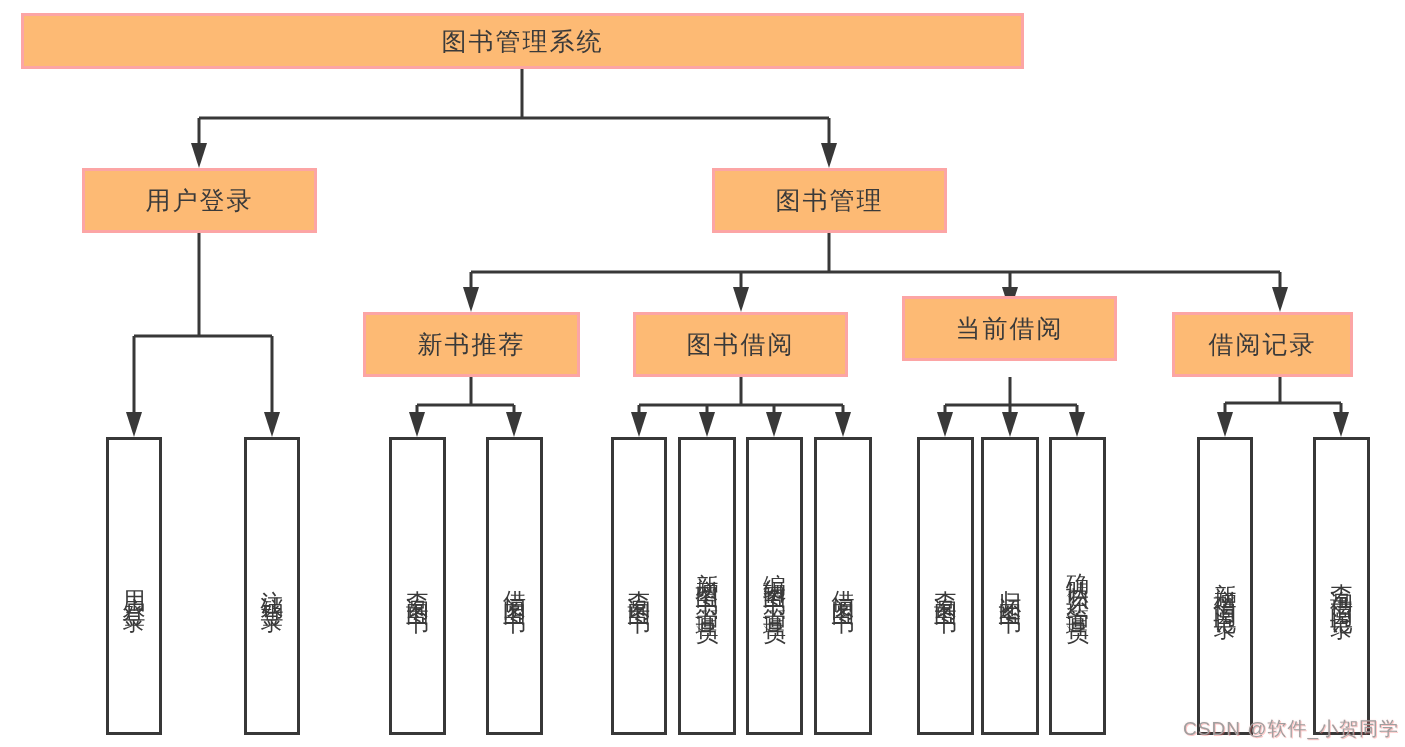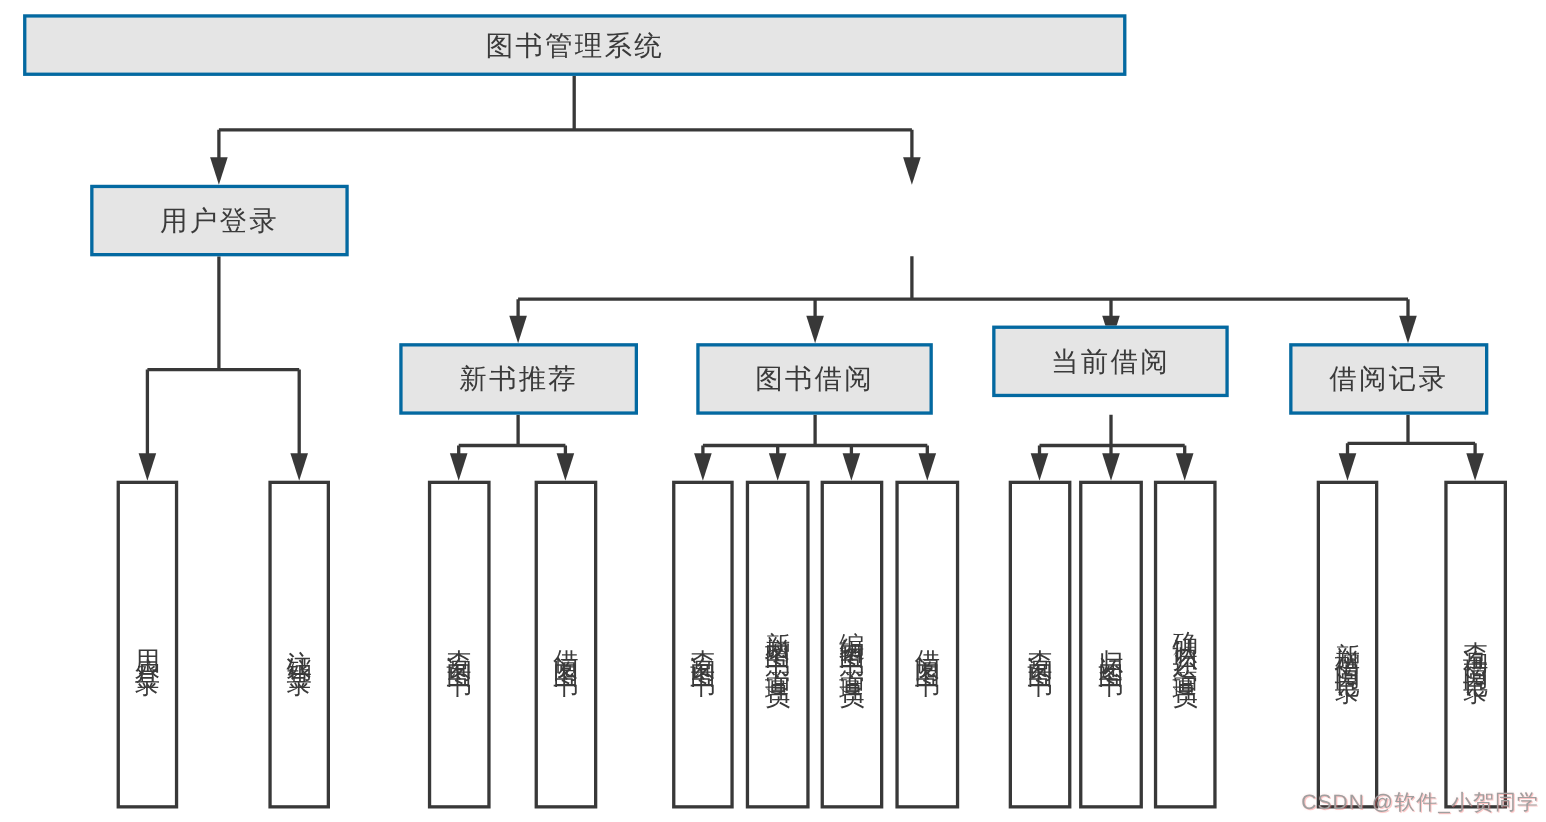--- a/index.html
+++ b/index.html
@@ -9,22 +9,22 @@
     height: 747px;
     background: #ffffff;
     overflow: hidden;
     font-family: "Liberation Sans", "DejaVu Sans", sans-serif;
     color: #3a3a3a;
   }
   #wires { position: absolute; left: 0; top: 0; width: 1405px; height: 747px; }
   .node {
     position: absolute;
     box-sizing: border-box;
-    border: 3px solid #0369a1;
-    background: #e5e5e5;
+    border: 3px solid #fca5a5;
+    background: #fdba74;
     display: flex;
     align-items: center;
     justify-content: center;
   }
   .node .lbl {
     font-size: 25px;
     letter-spacing: 2px;
     color: #3a3a3a;
     white-space: nowrap;
   }
@@ -97,20 +97,23 @@
     </g>
   </svg>
 
   <div class="node" style="left:21px; top:13px; width:1003px; height:56px;">
     <span class="lbl">图书管理系统</span>
   </div>
 
   <div class="node" style="left:82px; top:168px; width:235px; height:65px;">
     <span class="lbl">用户登录</span>
   </div>
+  <div class="node" style="left:712px; top:168px; width:235px; height:65px;">
+    <span class="lbl">图书管理</span>
+  </div>
 
   <div class="node" style="left:363px; top:312px; width:217px; height:65px;">
     <span class="lbl">新书推荐</span>
   </div>
   <div class="node" style="left:633px; top:312px; width:215px; height:65px;">
     <span class="lbl">图书借阅</span>
   </div>
   <div class="node" style="left:902px; top:296px; width:215px; height:65px;">
     <span class="lbl">当前借阅</span>
   </div>

